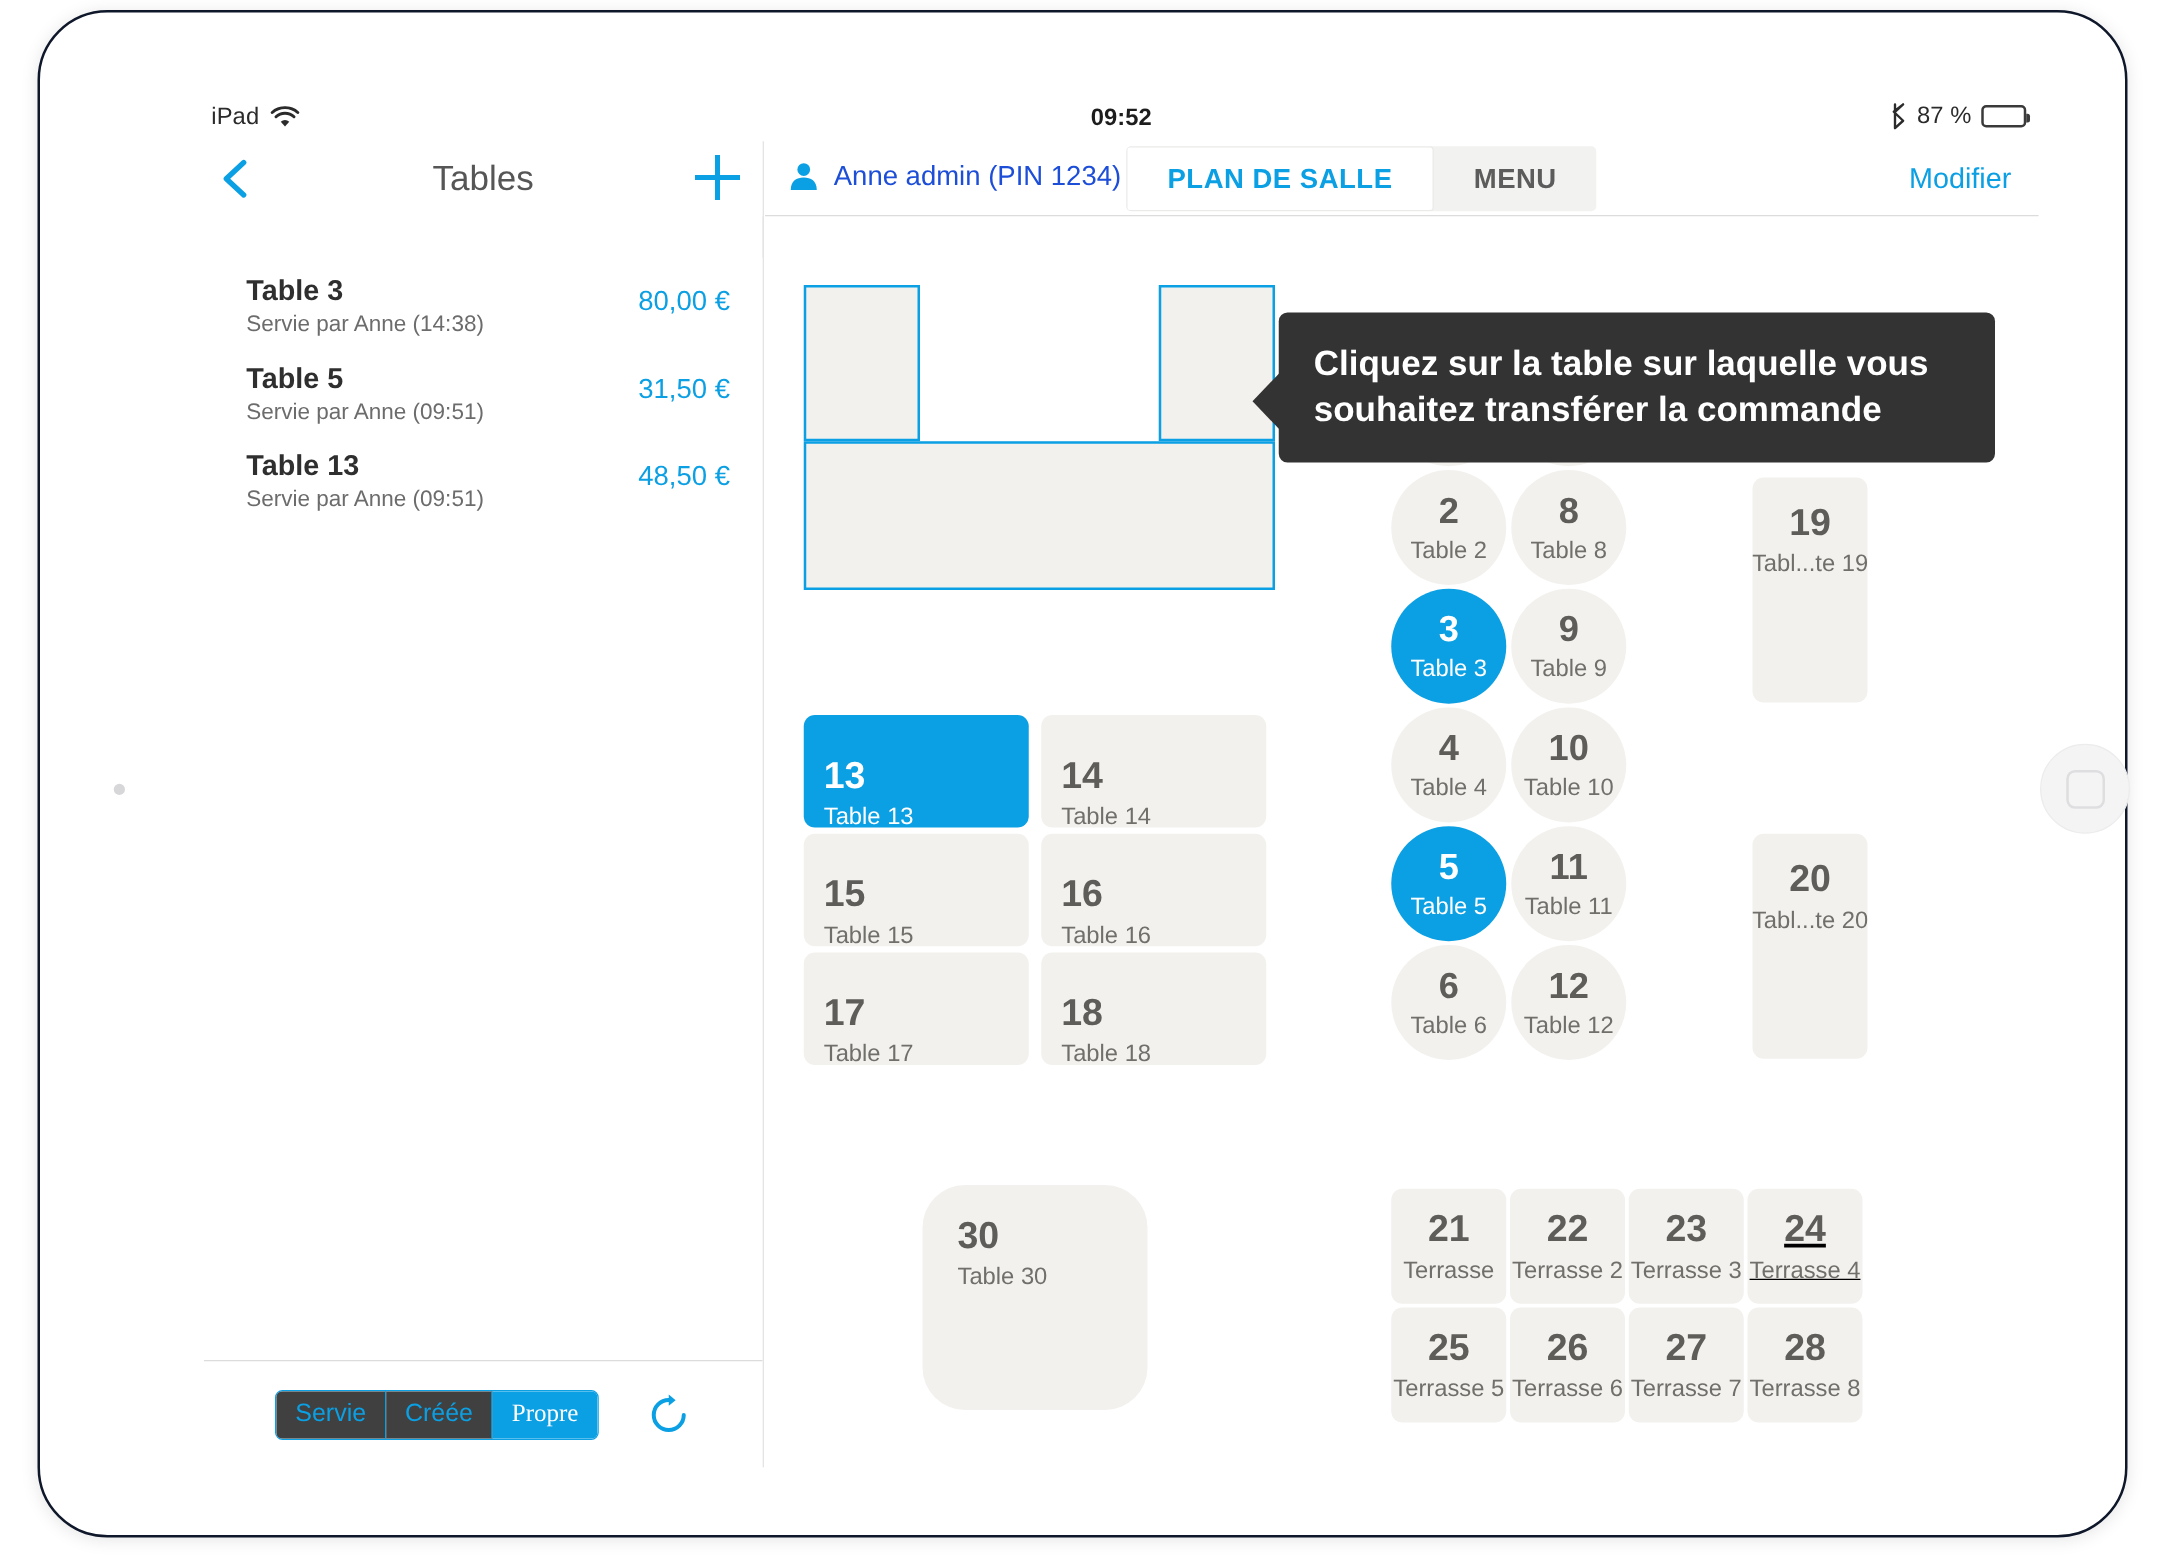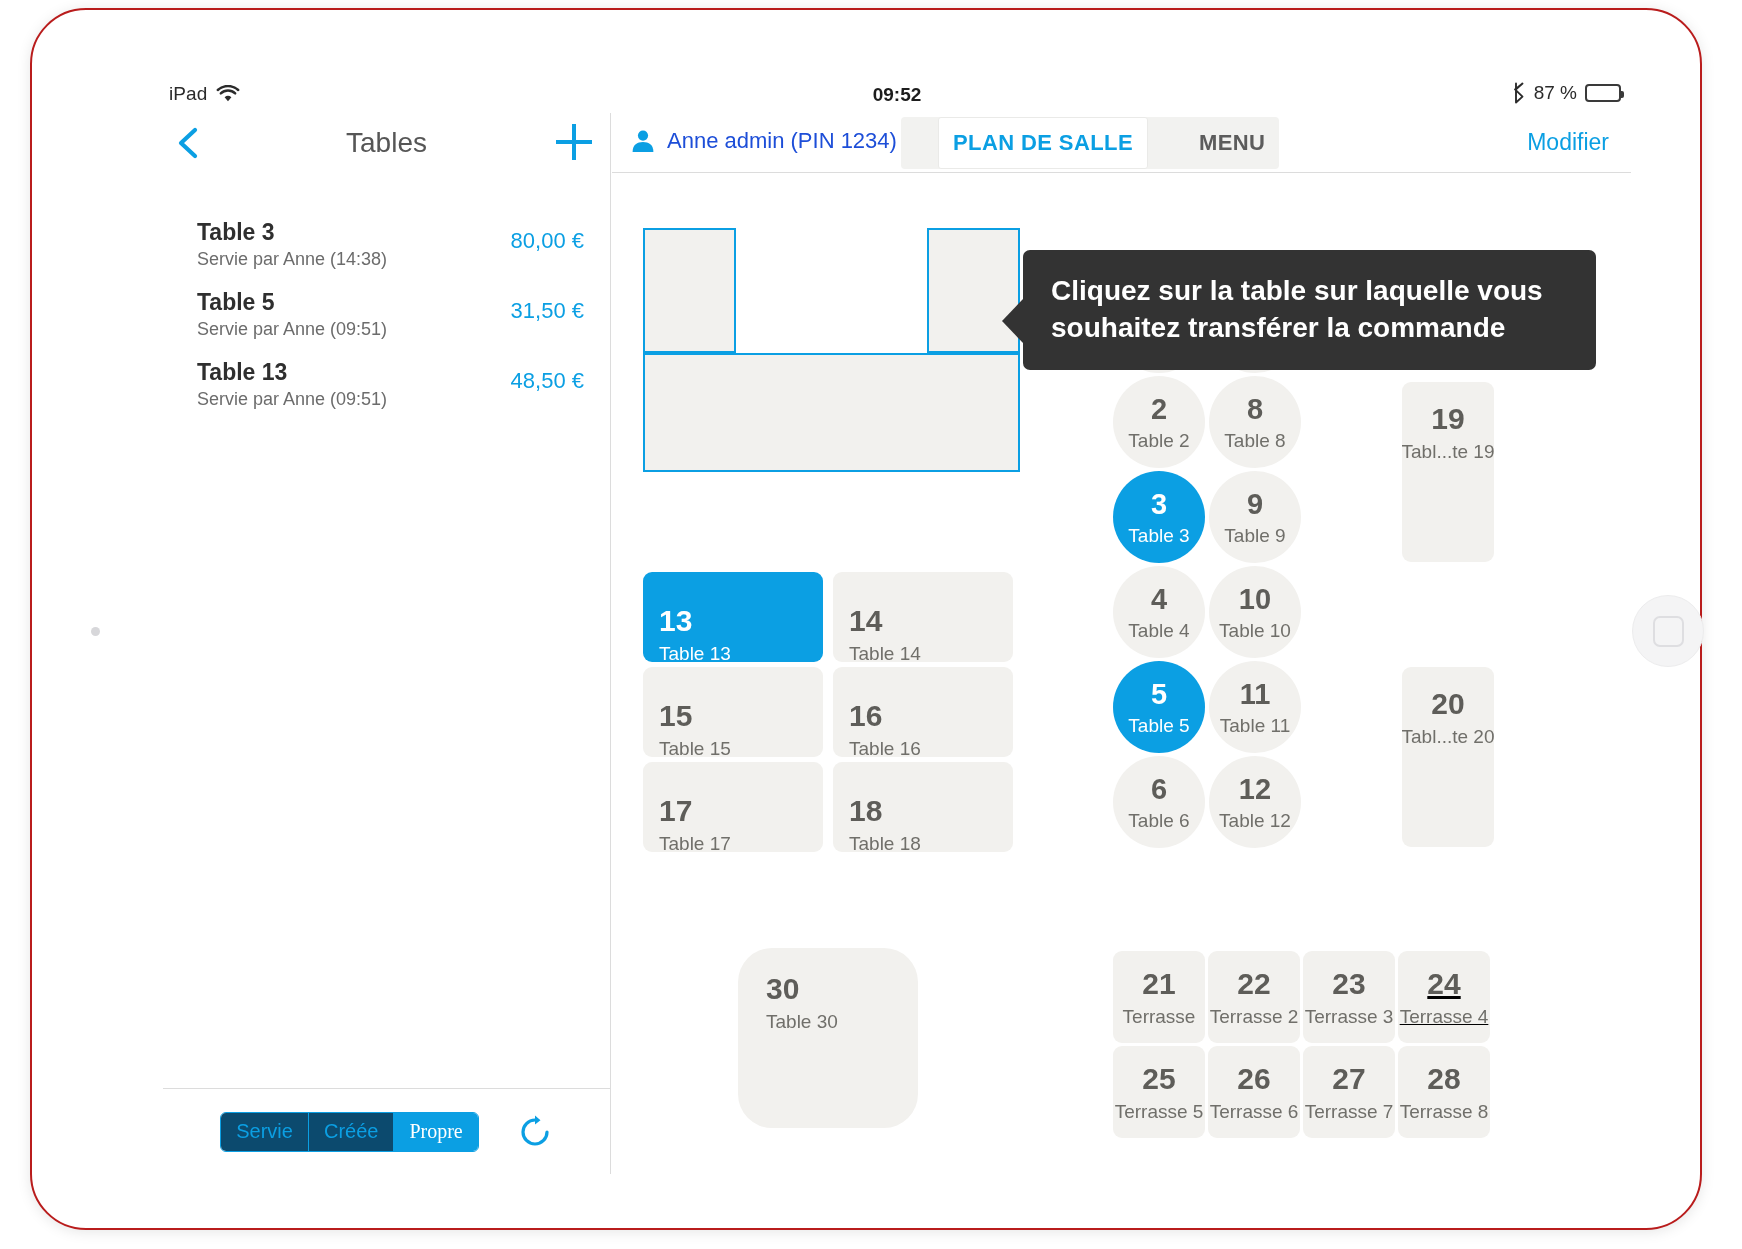--- a/index.html
+++ b/index.html
@@ -14,21 +14,21 @@
   }
 
   
   .ipad-shell {
     position: absolute;
     left: 30px;
     top: 8px;
     width: 1672px;
     height: 1222px;
     background: #ffffff;
-    border: 2px solid #b91c1c;
+    border: 2px solid #0f172a;
     border-radius: 56px;
     box-shadow: 0 2px 14px rgba(0,0,0,0.10);
   }
   .ipad-cam {
     position: absolute;
     left: 59px;
     top: 617px;
     width: 9px;
     height: 9px;
     border-radius: 50%;
@@ -235,21 +235,21 @@
     border-radius: 6px;
     overflow: hidden;
     height: 40px;
   }
   .seg-btn {
     padding: 0 15px;
     display: flex;
     align-items: center;
     font-size: 20px;
     color: #0b9fe3;
-    background: #0c4a6e;
+    background: #404040;
     border-right: 1.5px solid #0b9fe3;
     cursor: pointer;
   }
   .seg-btn:last-child { border-right: none; }
   .seg-btn.active {
     background: #0b9fe3;
     color: #ffffff;
     font-family: Liberation Serif, serif;
   }
   .refresh-btn { width: 36px; height: 36px; cursor: pointer; }
@@ -293,22 +293,21 @@
   }
   .rp-tab {
     display: flex;
     align-items: center;
     justify-content: center;
     font-size: 22px;
     font-weight: bold;
     letter-spacing: .4px;
     color: #5c5c5c;
     cursor: pointer;
-    padding: 0 14px;
-    margin-left: 37px;
+    padding: 0 32px;
   }
   .rp-tab.active {
     background: #ffffff;
     color: #0b9fe3;
     border: 1px solid #eaeae8;
     border-radius: 3px;
   }
   .rp-modifier {
     position: absolute;
     right: 22px; top: 16px;

